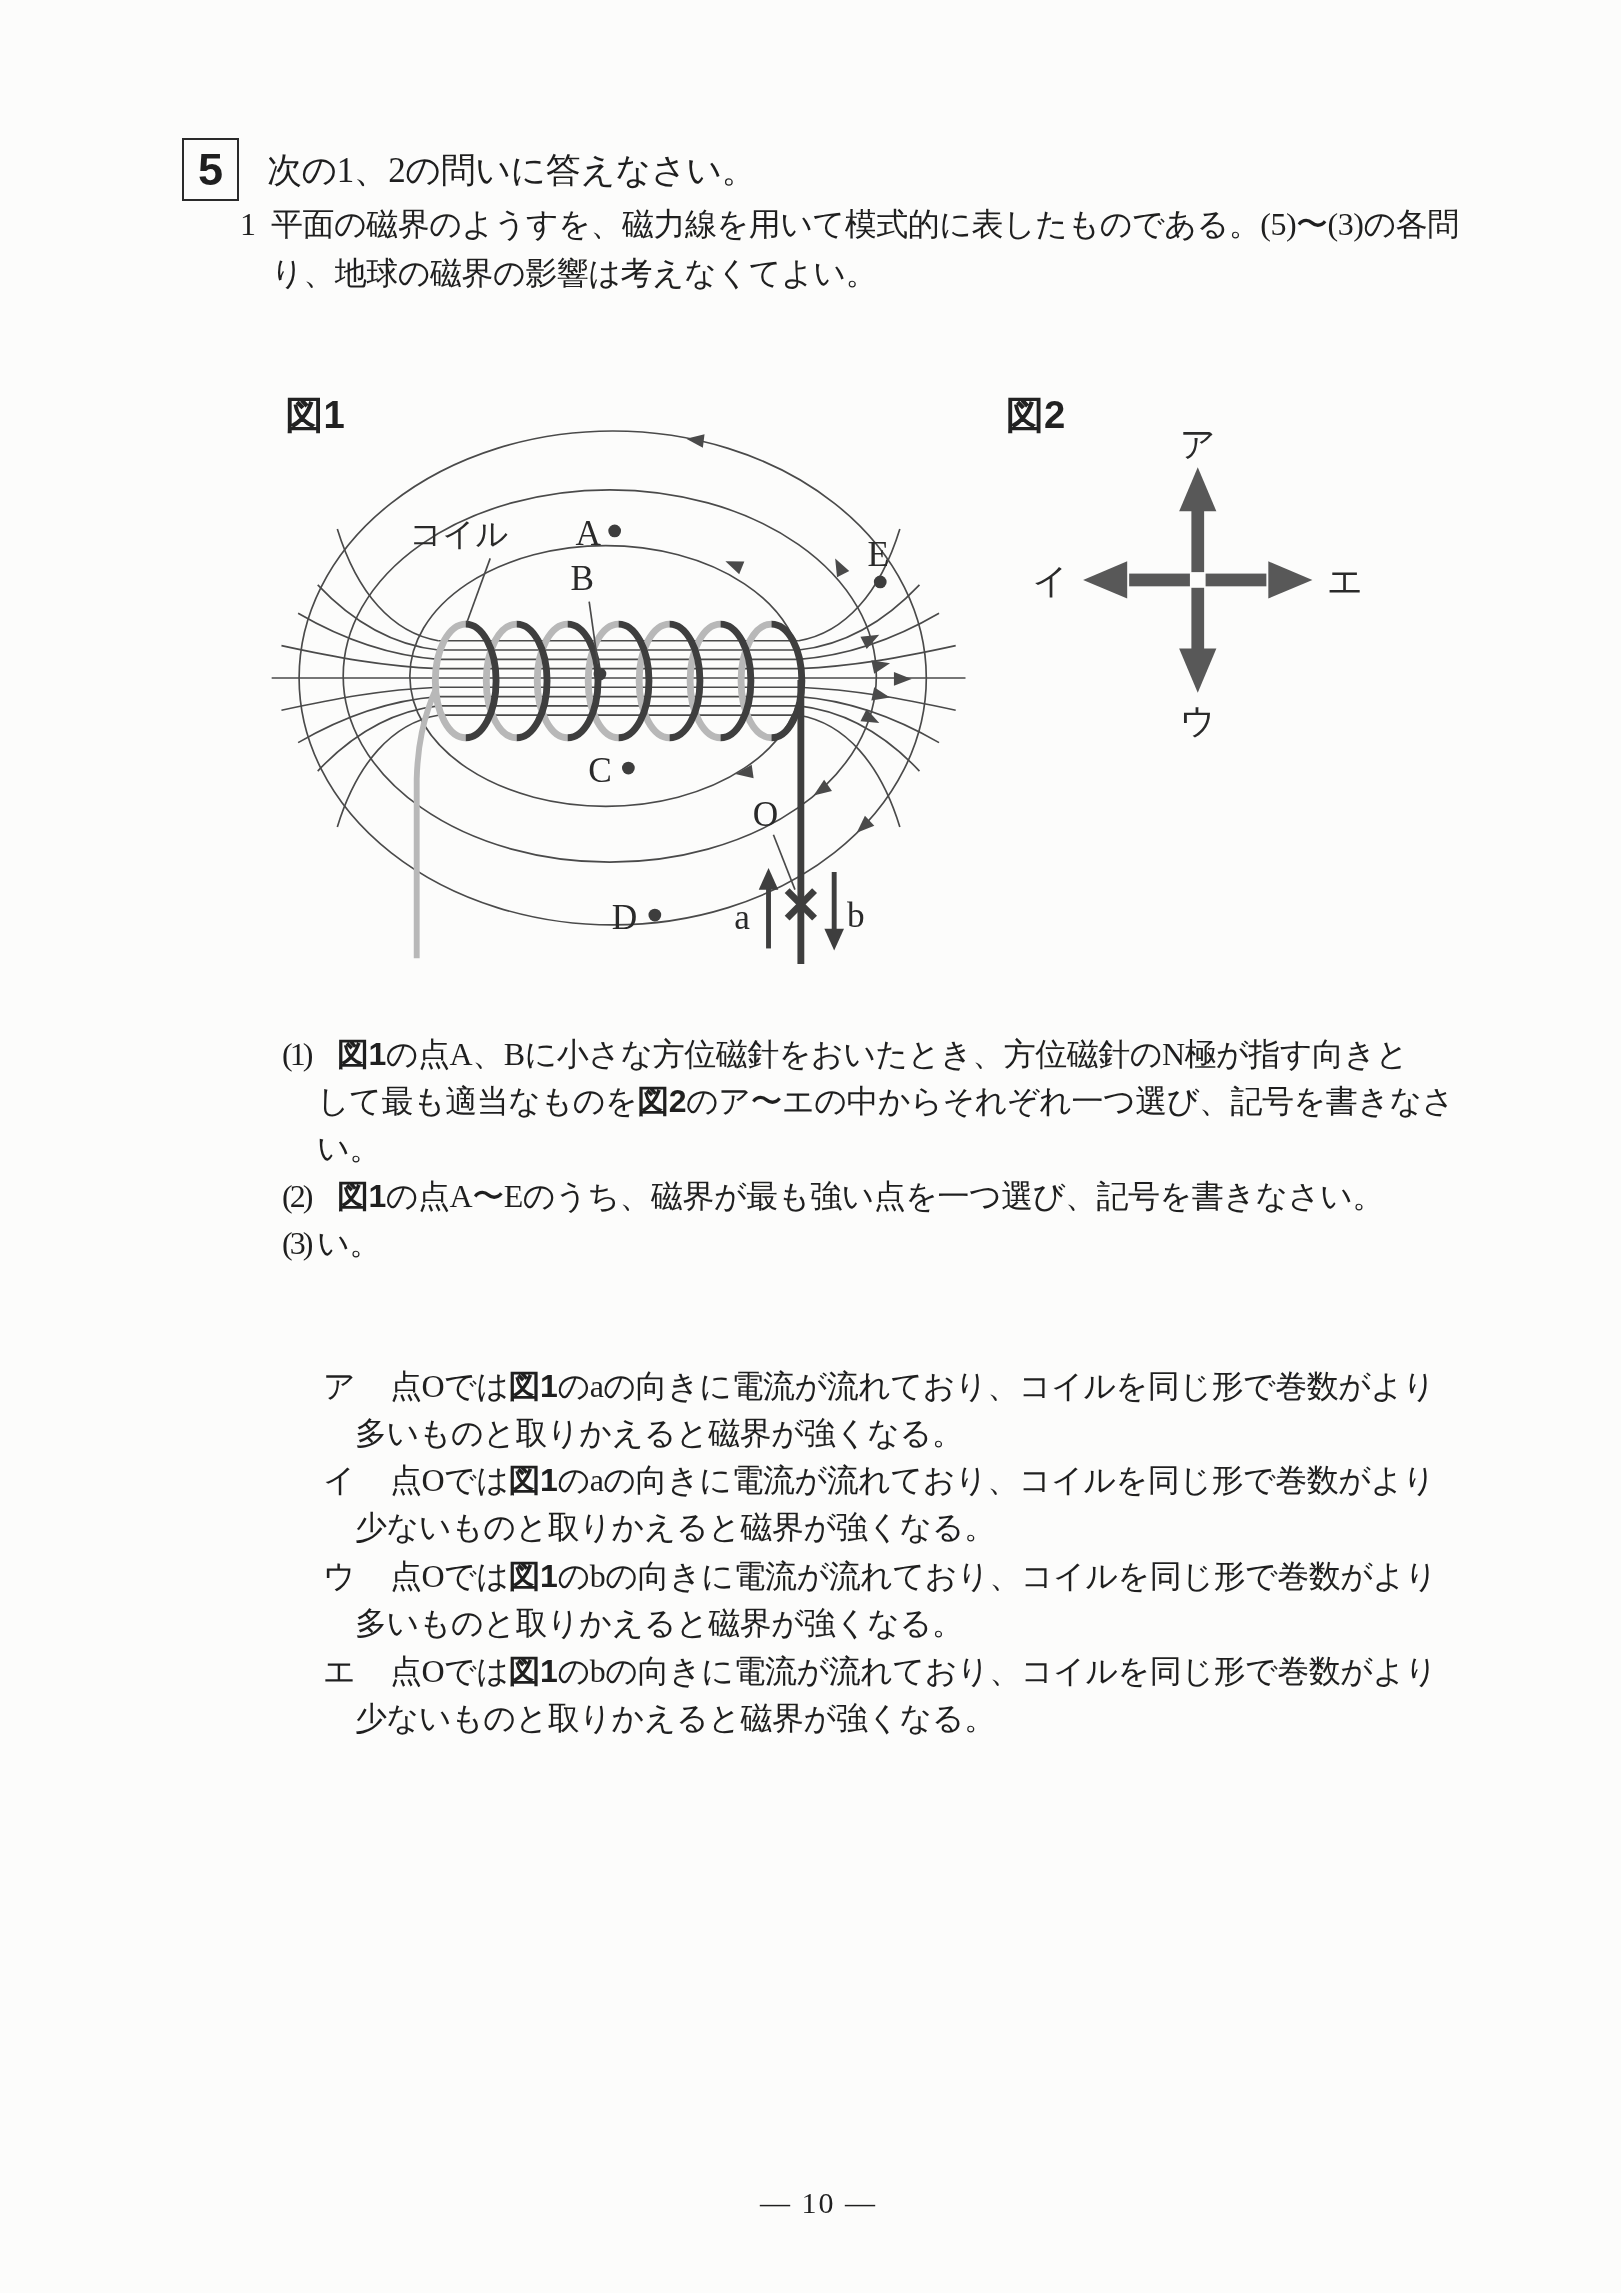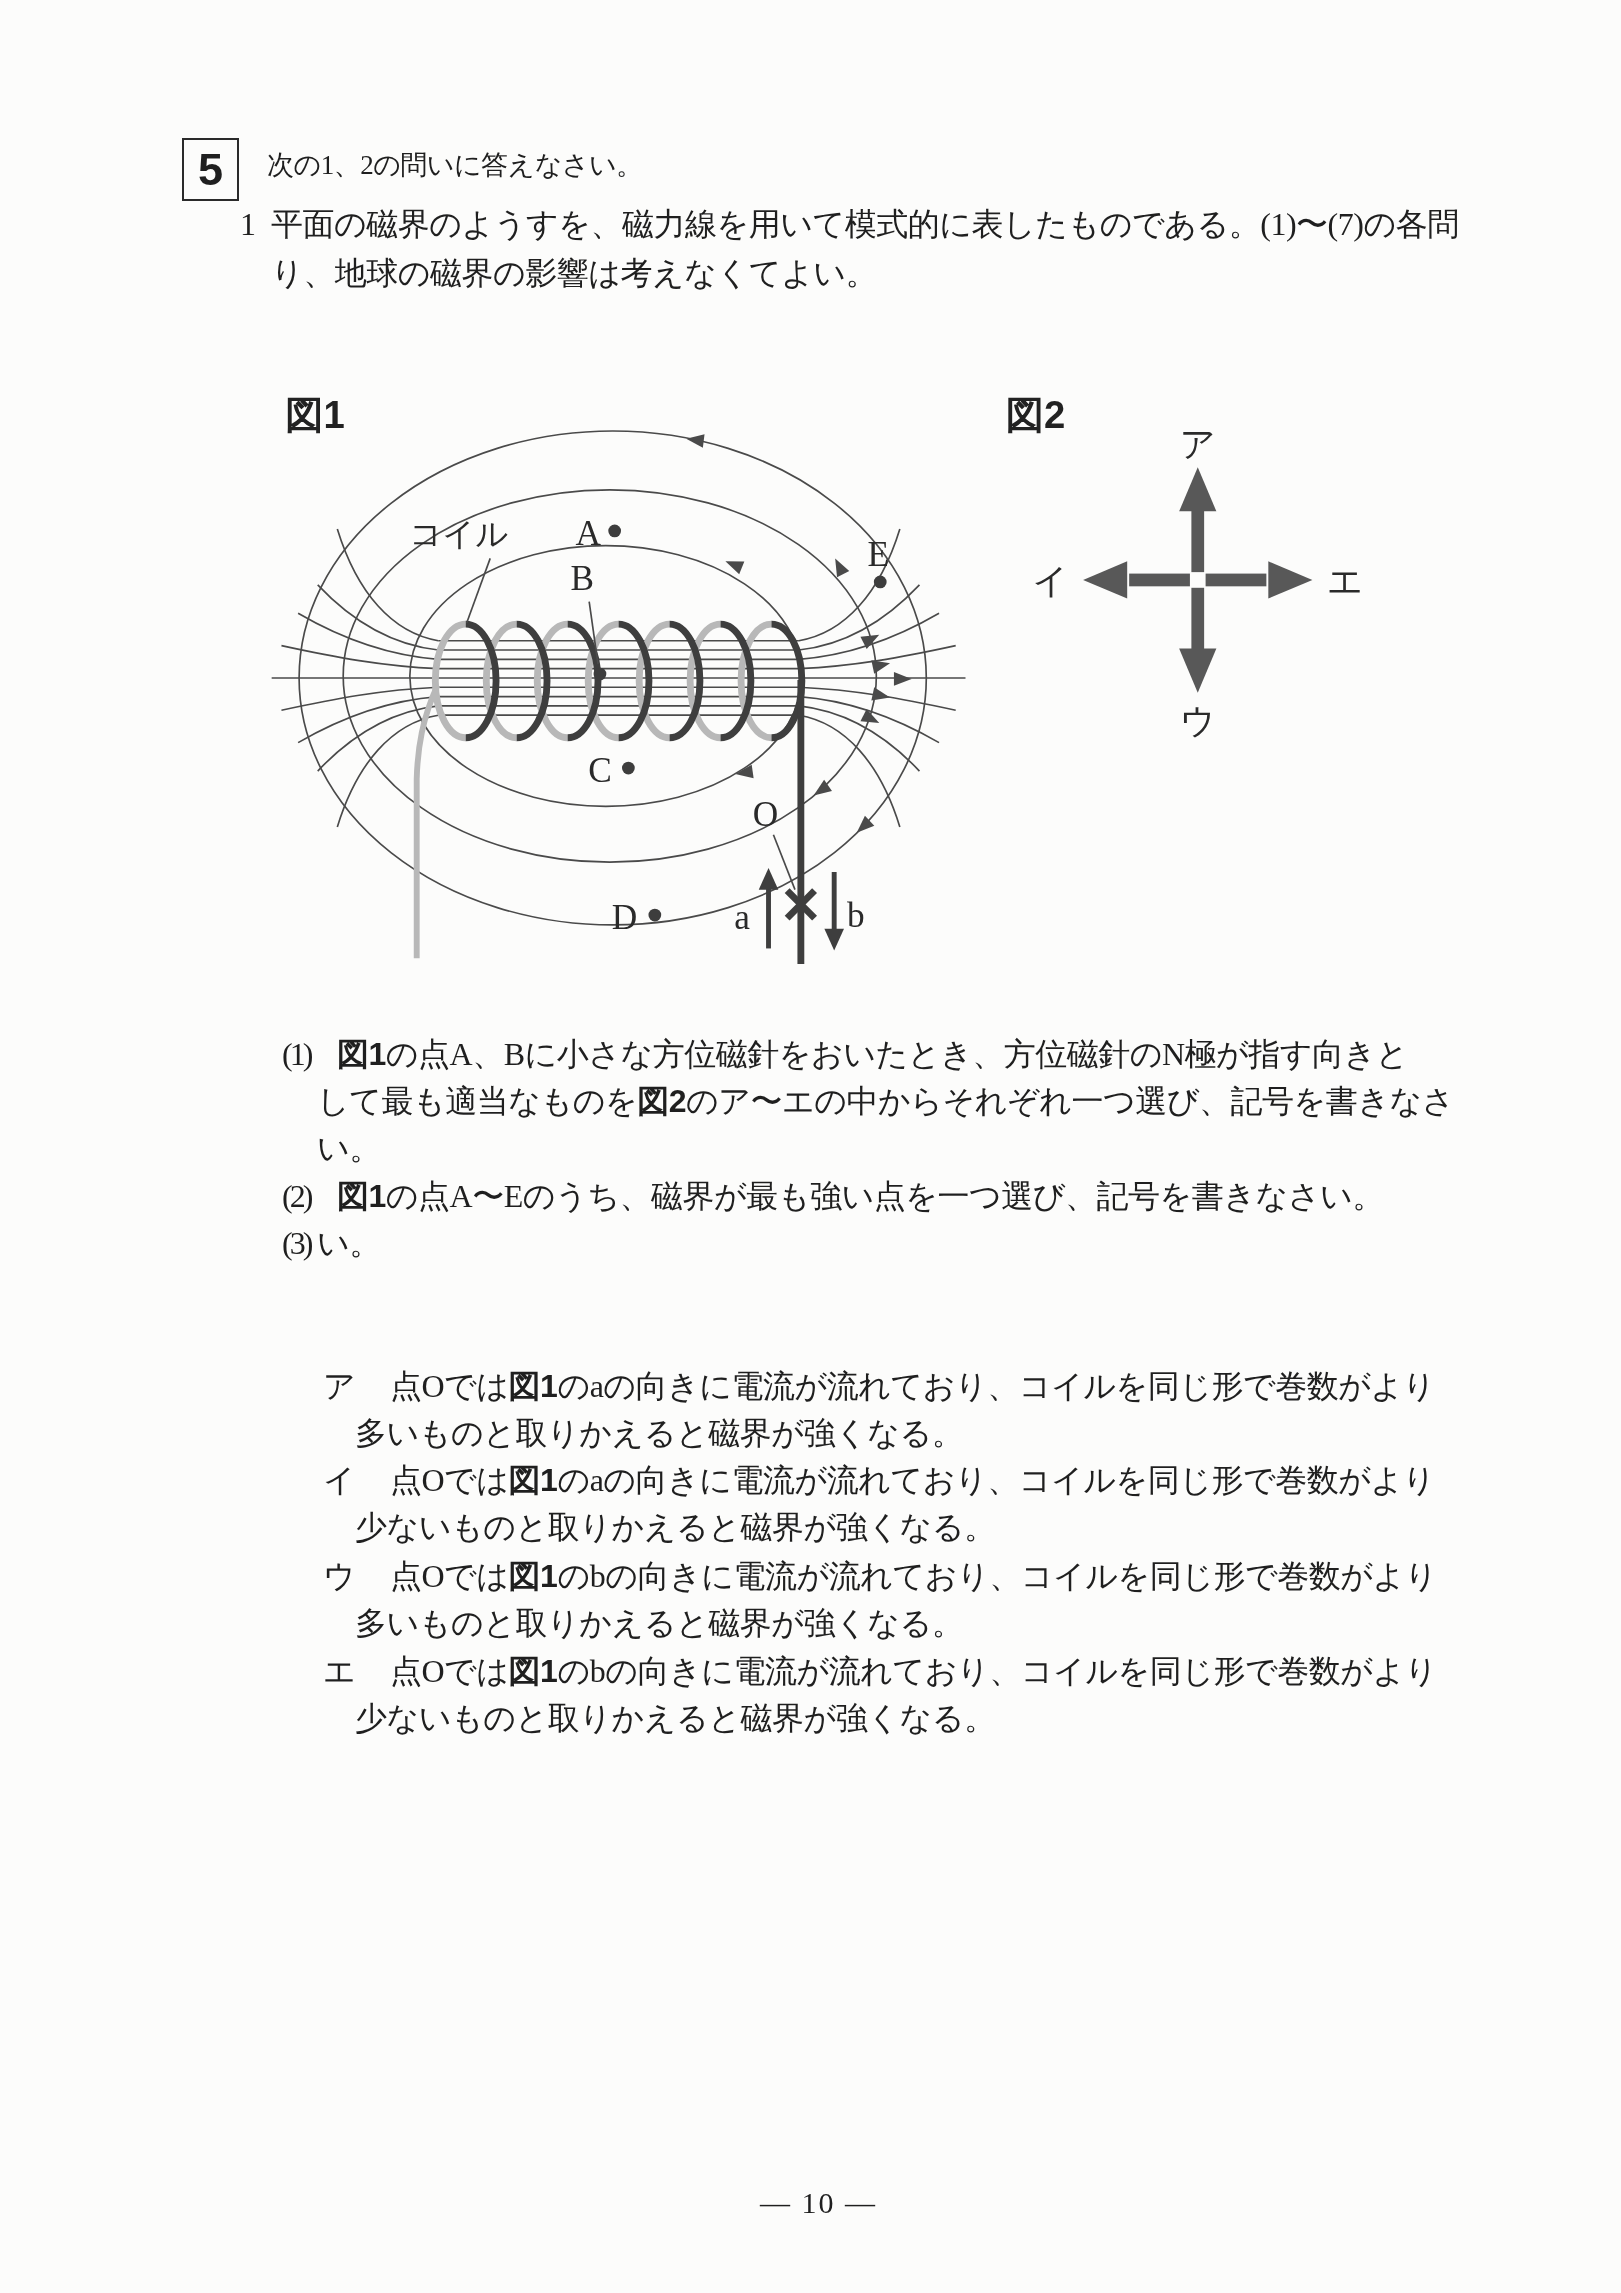--- a/index.html
+++ b/index.html
@@ -13,21 +13,21 @@
   }
   .abs{position:absolute;}
   .jline{white-space:nowrap;letter-spacing:-0.5px;}
   .section-box{
     left:182px;top:138px;width:53px;height:59px;
     border:2.9px solid #2a2a2a;
     display:flex;align-items:center;justify-content:center;
     font-family:"Liberation Sans","DejaVu Sans",sans-serif;
     font-weight:bold;font-size:45px;
   }
-  .title{left:267px;top:147px;font-size:27px;}
+  .title{left:267px;top:147px;font-size:35px;}
   .intro{left:240px;top:200px;font-size:32px;line-height:49px;}
   .intro .marker{position:absolute;left:0;top:0;}
   .intro .jline{padding-left:31px;}
   .qblock{left:282px;font-size:32px;line-height:47px;}
   .qblock .marker{position:absolute;left:0;top:0;letter-spacing:-2.9px;}
   .qblock .l1{padding-left:55px;}
   .qblock .lc{padding-left:35px;}
   .cblock{left:323px;font-size:32px;line-height:47px;}
   .cblock .marker{position:absolute;left:0;top:0;}
   .cblock .l1{padding-left:67px;}
@@ -45,21 +45,21 @@
 <div class="page">
 
   <div class="abs section-box">
     <span>5</span>
   </div>
 
   <div class="abs title jline">次の1、2の問いに答えなさい。</div>
 
   <div class="abs intro">
     <span class="marker">1</span>
-    <div class="jline">平面の磁界のようすを、磁力線を用いて模式的に表したものである。(1)〜(7)の各問</div>
+    <div class="jline">平面の磁界のようすを、磁力線を用いて模式的に表したものである。(5)〜(3)の各問</div>
     <div class="jline">り、地球の磁界の影響は考えなくてよい。</div>
   </div>
 
   <svg class="abs" style="left:0;top:382px;" width="1441" height="637" viewBox="0 390 1470 650">
 
     <g stroke="#4a4a4a" stroke-width="1.7" fill="none">
       <ellipse cx="625" cy="692" rx="320" ry="252"></ellipse>
       <ellipse cx="622" cy="690" rx="272" ry="190"></ellipse>
       <ellipse cx="618" cy="690" rx="200" ry="133"></ellipse>
 

